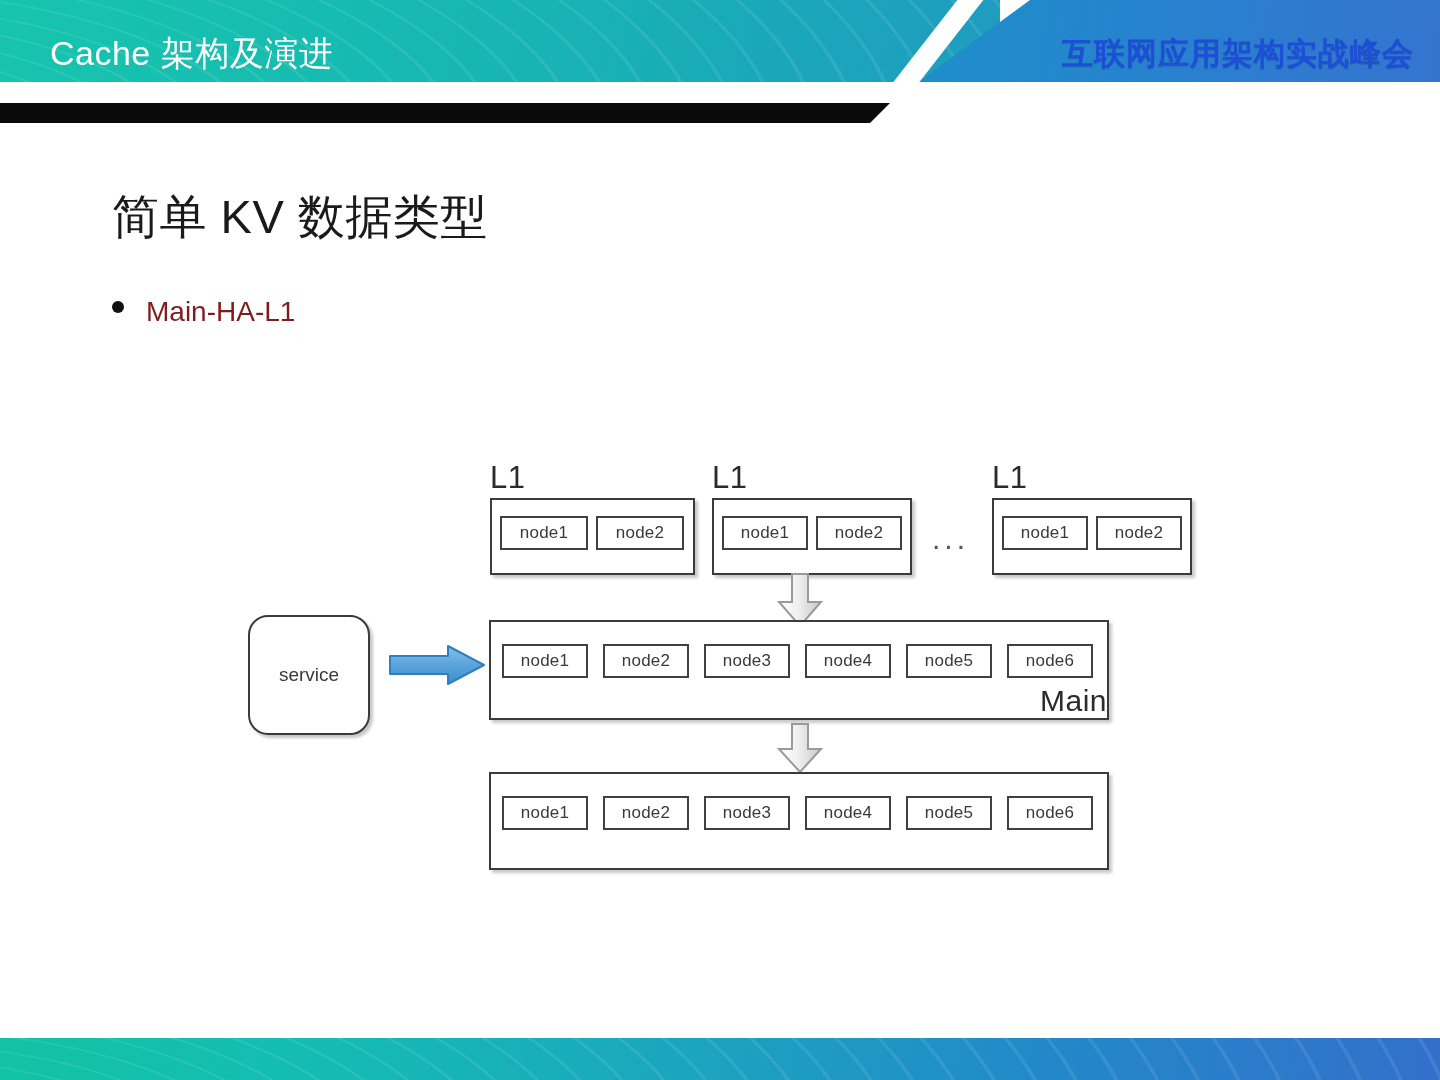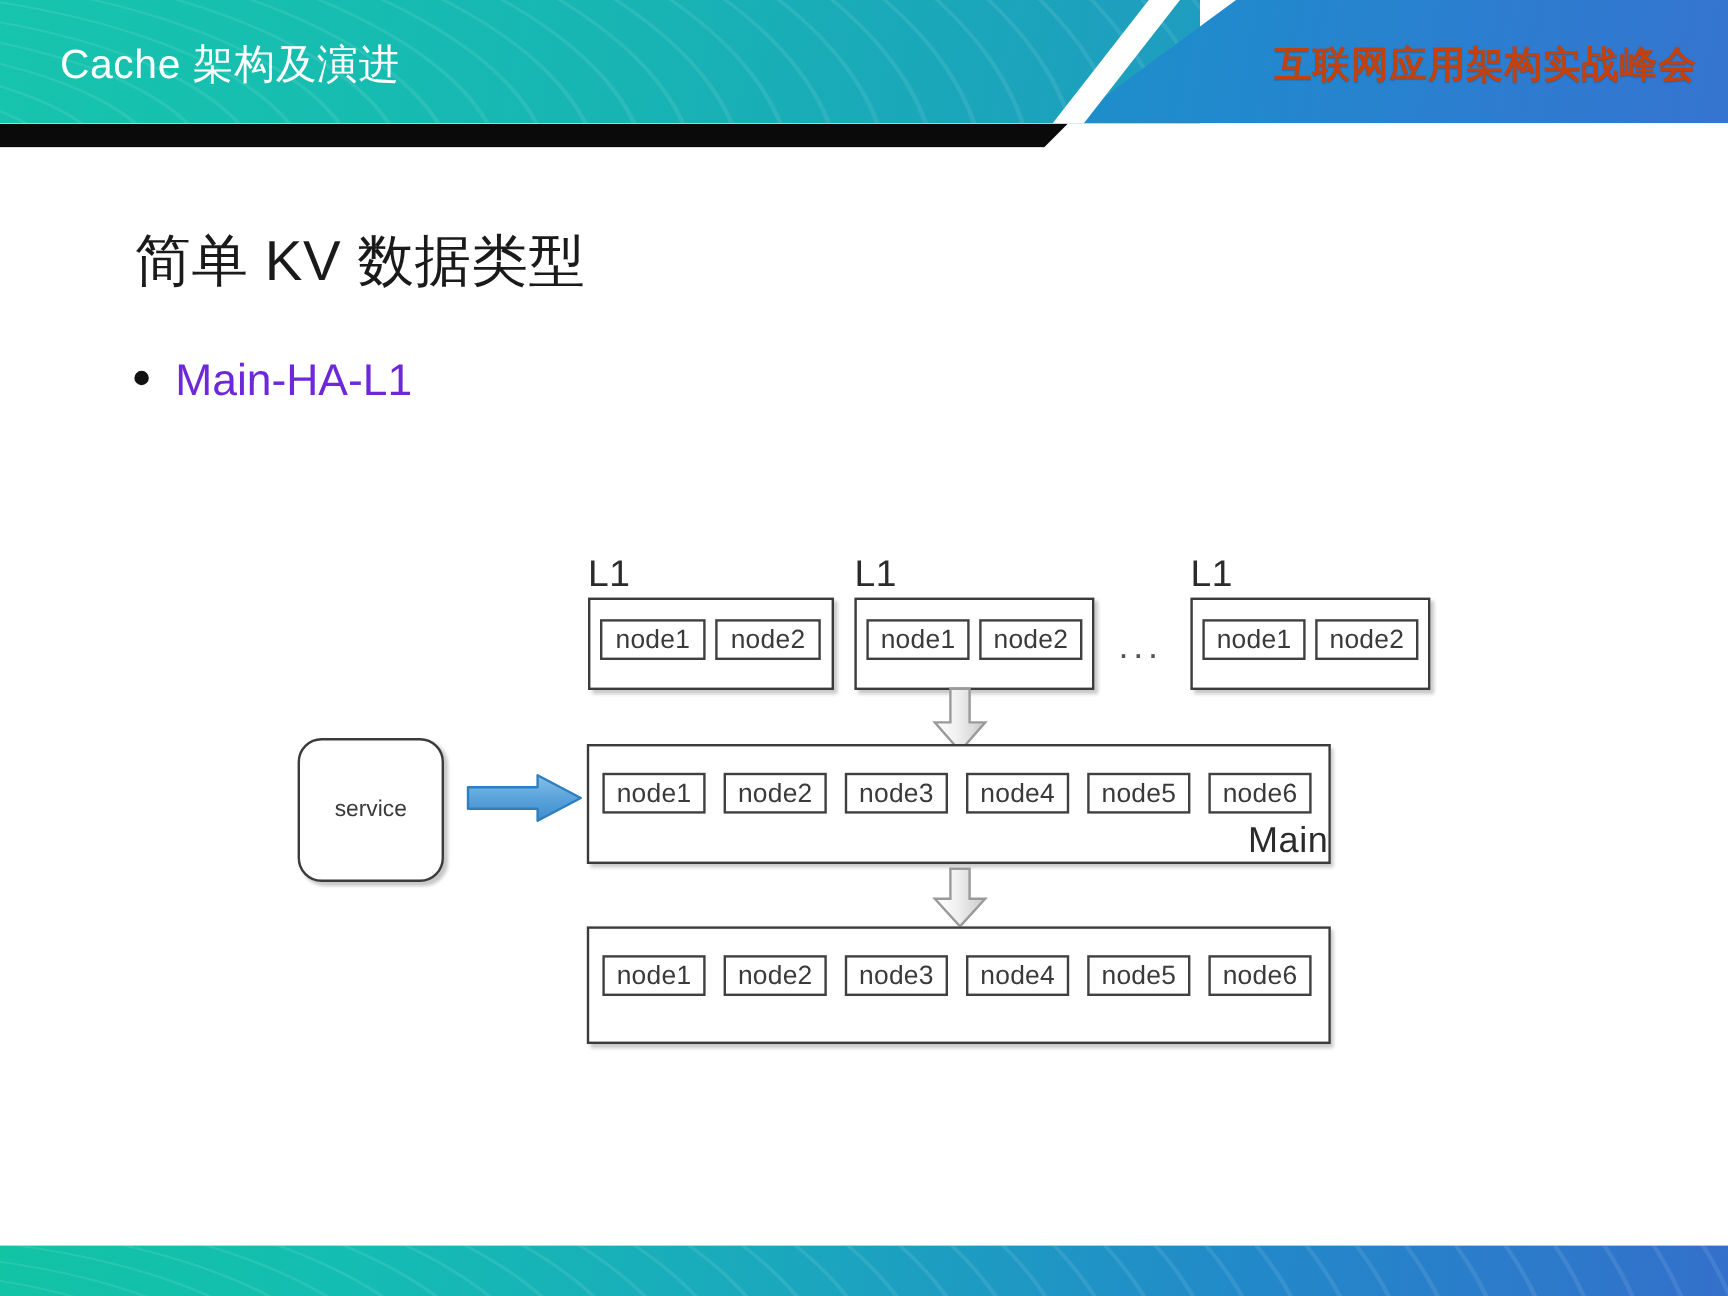--- a/index.html
+++ b/index.html
@@ -14,21 +14,21 @@
     overflow: hidden;
     position: relative;
   }
 
   
   #slide-header {
     position: absolute;
     left: 0;
     top: 0;
     width: 1440px;
-    height: 103px;
+    height: 82px;
     overflow: hidden;
   }
   .hdr-teal {
     position: absolute;
     left: 0; top: 0;
     width: 1000px; height: 103px;
     background: linear-gradient(100deg, #17c4ad 0%, #16bdb0 28%, #18b3b4 55%, #1aa7ba 78%, #1f9cc0 100%);
   }
   .hdr-teal-tex {
     position: absolute;
@@ -67,21 +67,21 @@
     color: #ffffff;
     letter-spacing: 0.5px;
     white-space: nowrap;
   }
   .hdr-brand {
     position: absolute;
     right: 26px;
     top: 33px;
     font-size: 31px;
     font-weight: bold;
-    color: #c2410c;
+    color: #1d4ed8;
     letter-spacing: 1px;
     white-space: nowrap;
     text-shadow: 0 1px 1px rgba(0,0,0,0.18);
   }
 
   
   .hdr-blackbar {
     position: absolute;
     left: 0;
     top: 103px;
@@ -135,22 +135,22 @@
     width: 12px;
     height: 12px;
     border-radius: 50%;
     background: #111;
     margin-right: 22px;
     position: relative;
     top: -8px;
     flex: none;
   }
   .bullet-text {
-    font-size: 37px;
-    color: #6d28d9;
+    font-size: 28px;
+    color: #7f1d1d;
     white-space: nowrap;
   }
 
   
   #diagram {
     position: absolute;
     left: 0;
     top: 0;
     width: 1440px;
     height: 884px;
@@ -163,21 +163,21 @@
     background: #ffffff;
     border: 2px solid #3b3b3b;
     box-shadow: 3px 3px 3px rgba(0,0,0,0.22);
     box-sizing: border-box;
   }
   .node {
     position: absolute;
     background: #ffffff;
     border: 2px solid #404040;
     box-sizing: border-box;
-    font-size: 22px;
+    font-size: 17px;
     color: #3a3a3a;
     display: flex;
     align-items: center;
     justify-content: center;
     letter-spacing: 0.2px;
   }
   .grp-label {
     position: absolute;
     font-size: 31px;
     color: #2b2b2b;

